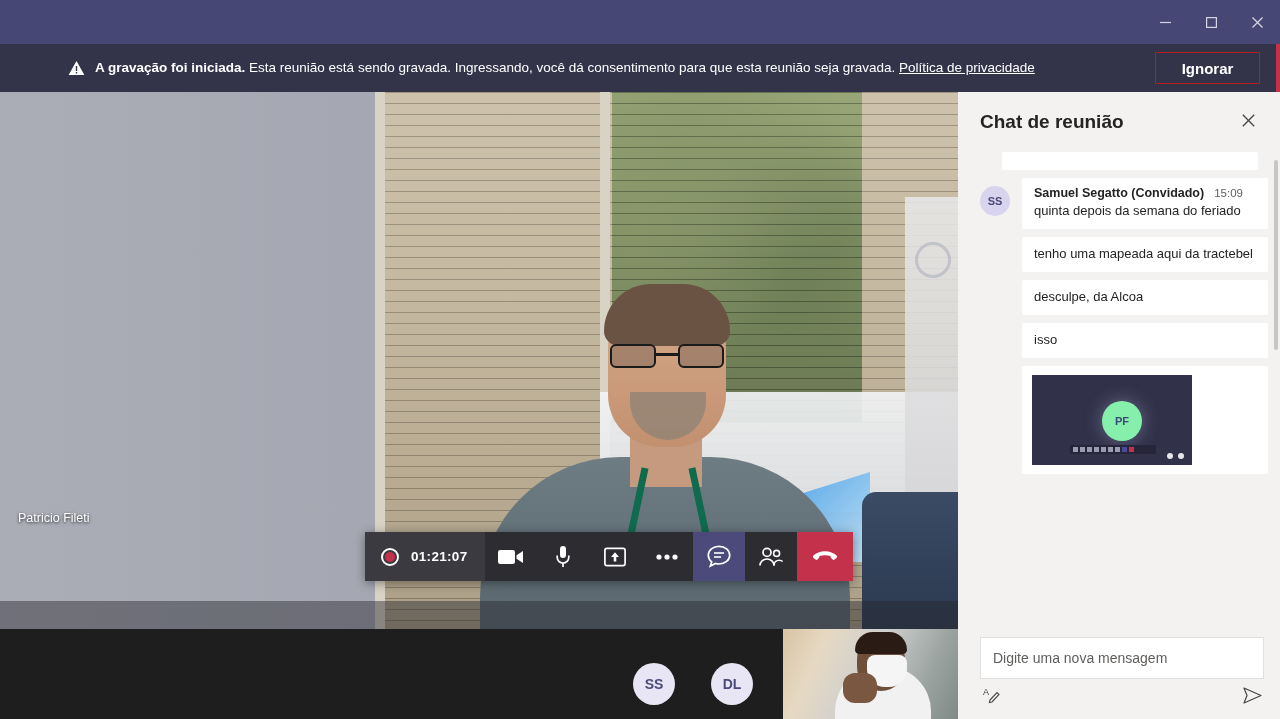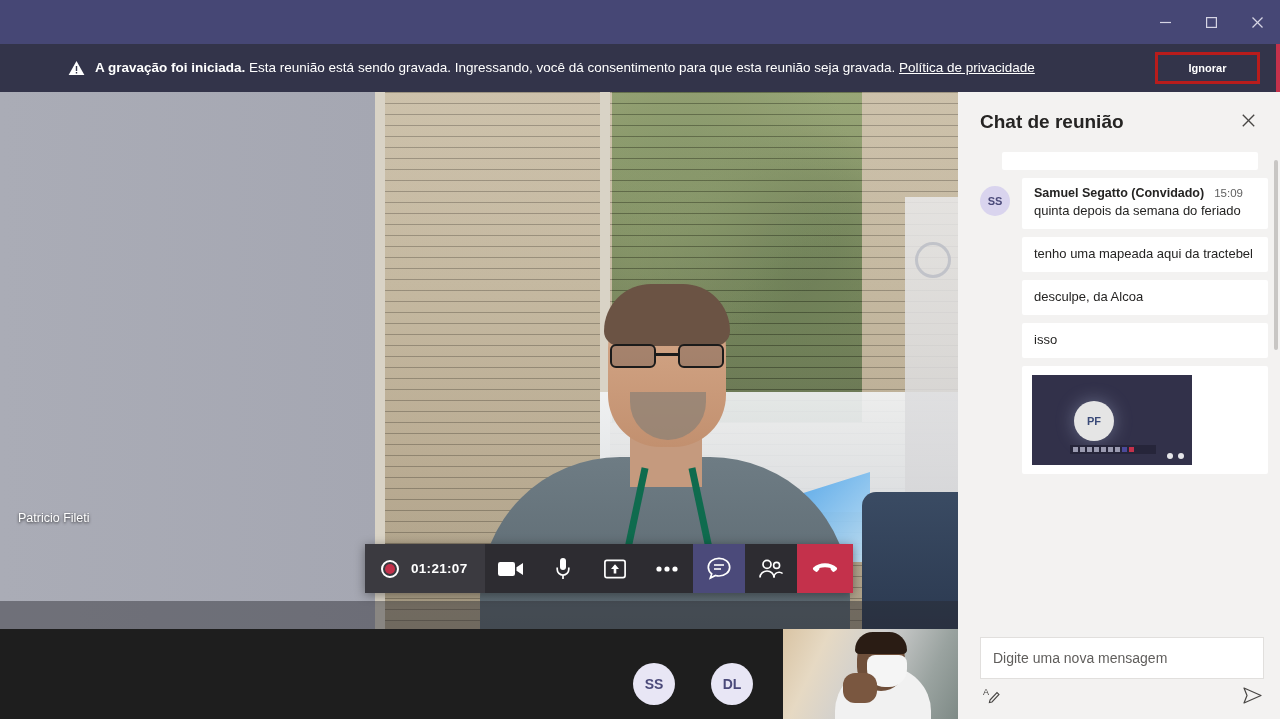--- a/index.html
+++ b/index.html
@@ -45,24 +45,24 @@
     font-size: 13.5px; line-height: 18px;
     white-space: nowrap;
   }
   .banner-text b { font-weight: bold; }
   .banner-link {
     color: #ffffff; text-decoration: underline;
   }
   .ignore-btn {
     position: absolute; right: 20px; top: 52px;
     width: 105px; height: 32px;
-    border: 3px solid #b91c1c;
+    border: 1px solid #b91c1c;
     background: transparent;
     color: #ffffff;
-    font-size: 11px; font-weight: bold;
+    font-size: 15px; font-weight: bold;
     font-family: "Liberation Sans", sans-serif;
     cursor: pointer;
   }
 
   
   .stage {
     position: absolute; top: 92px; left: 0;
     width: 958px; height: 537px;
     overflow: hidden;
     background: #a7a9b4;
@@ -195,21 +195,21 @@
     background: rgba(40,40,46,.45);
   }
   .name-label {
     position: absolute; left: 18px; top: 419px;
     color: #ffffff; font-size: 12.5px;
     text-shadow: 0 1px 3px rgba(0,0,0,.8);
   }
 
   
   .toolbar {
-    position: absolute; left: 365px; top: 544px;
+    position: absolute; left: 365px; top: 532px;
     height: 49px;
     display: flex; align-items: center;
     background: #2d2c31;
     box-shadow: 0 2px 10px rgba(0,0,0,.4);
     z-index: 6;
   }
   .rec-group {
     display: flex; align-items: center;
     height: 49px; padding: 0 18px 0 16px;
     background: #3b3a40;
@@ -332,23 +332,23 @@
   .msg-author { font-size: 12.5px; font-weight: bold; color: #252423; }
   .msg-time { font-size: 11.5px; color: #616161; margin-left: 10px; }
   .msg-text { font-size: 13px; color: #252423; line-height: 18px; }
   .bubble.attach { padding: 9px 10px; }
   .thumb {
     width: 160px; height: 90px;
     background: #32314a;
     position: relative; overflow: hidden;
   }
   .thumb-avatar {
-    position: absolute; left: 42px; top: 26px;
+    position: absolute; left: 70px; top: 26px;
     width: 40px; height: 40px; border-radius: 50%;
-    background: #e5e5e5; color: #3a4a78;
+    background: #86efac; color: #3a4a78;
     display: flex; align-items: center; justify-content: center;
     font-size: 11px; font-weight: bold;
     box-shadow: 0 0 18px rgba(200,215,245,.35);
   }
   .thumb-bar {
     position: absolute; left: 38px; top: 70px;
     width: 86px; height: 9px; background: #26253a;
     display: flex; align-items: center; gap: 2px; padding: 0 3px;
   }
   .thumb-bar i { width: 5px; height: 5px; background: #9a9ab0; display:block; }

